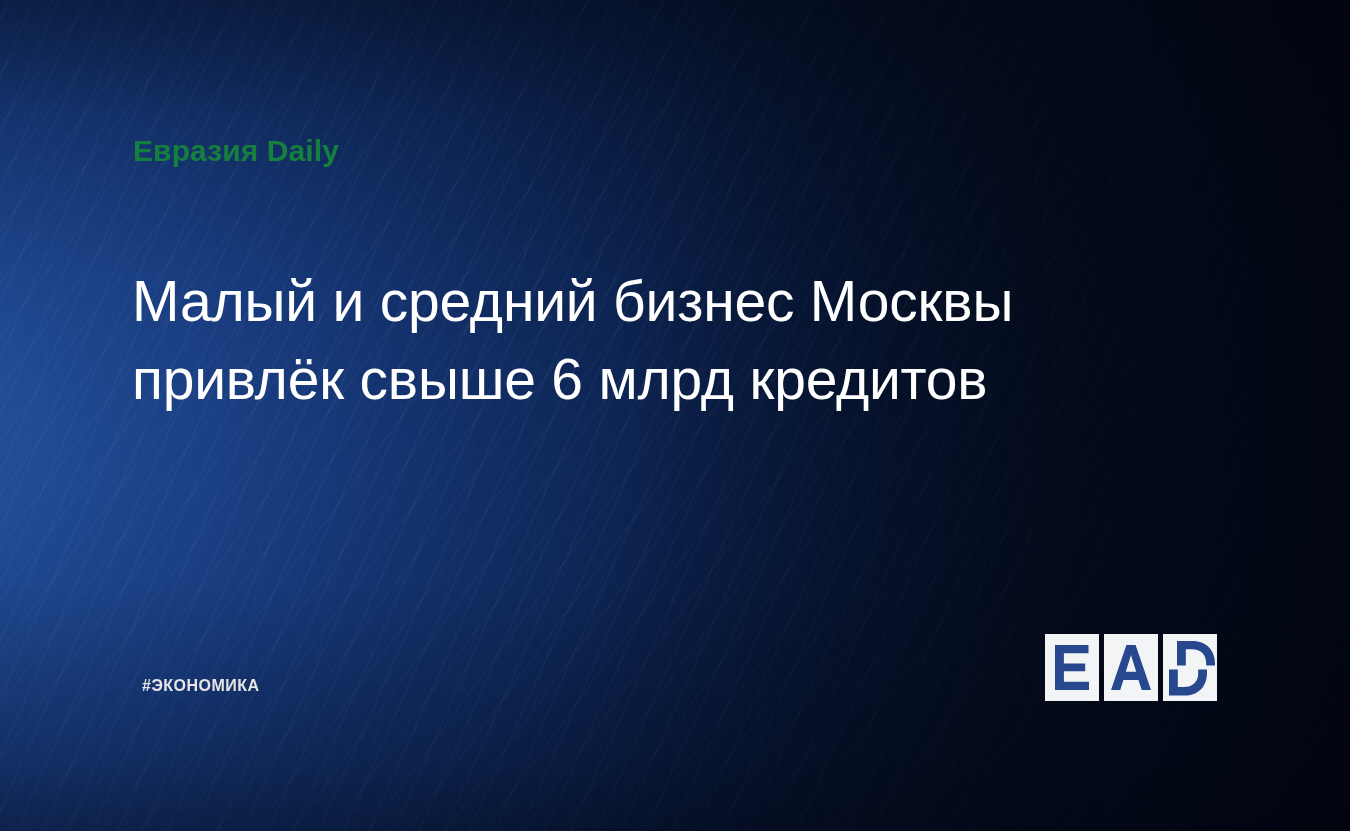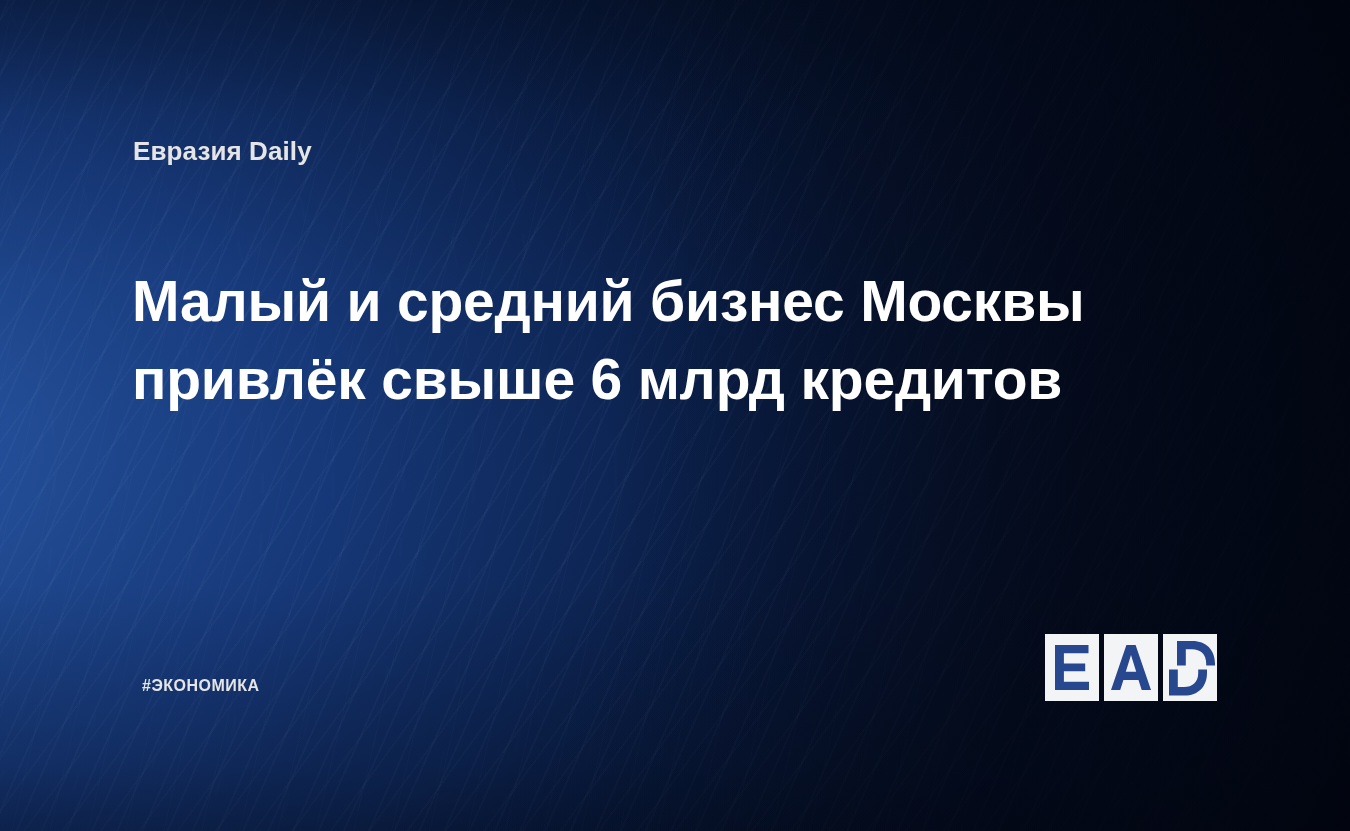--- a/index.html
+++ b/index.html
@@ -122,36 +122,36 @@
   
   .content {
     position: absolute;
     inset: 0;
   }
 
   .brand {
     position: absolute;
     left: 133px;
     top: 136px;
-    font-size: 26px;
+    font-size: 30px;
     font-weight: 700;
     letter-spacing: .1px;
     line-height: 30px;
-    color: #e5e5e5;
+    color: #15803d;
     white-space: nowrap;
   }
 
   .headline {
     position: absolute;
     left: 132px;
     top: 262px;
     width: 960px;
     margin: 0;
     font-size: 57px;
-    font-weight: 700;
+    font-weight: 400;
     line-height: 78px;
     letter-spacing: -.2px;
     color: #ffffff;
   }
   .headline .hl-line {
     display: block;
     white-space: nowrap;
   }
 
   .hashtag {

